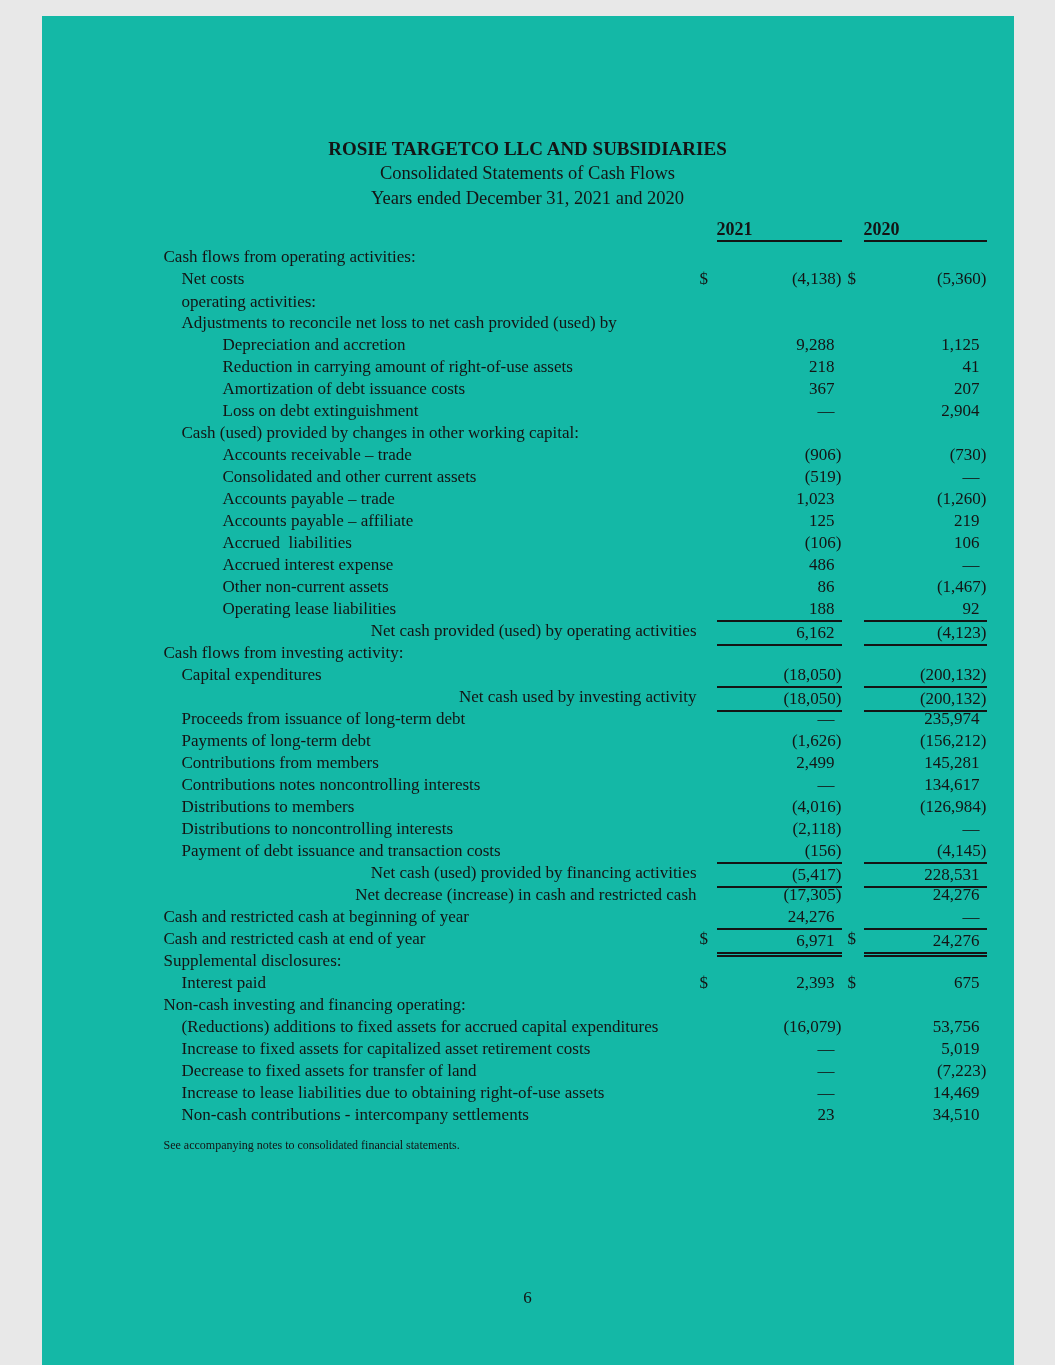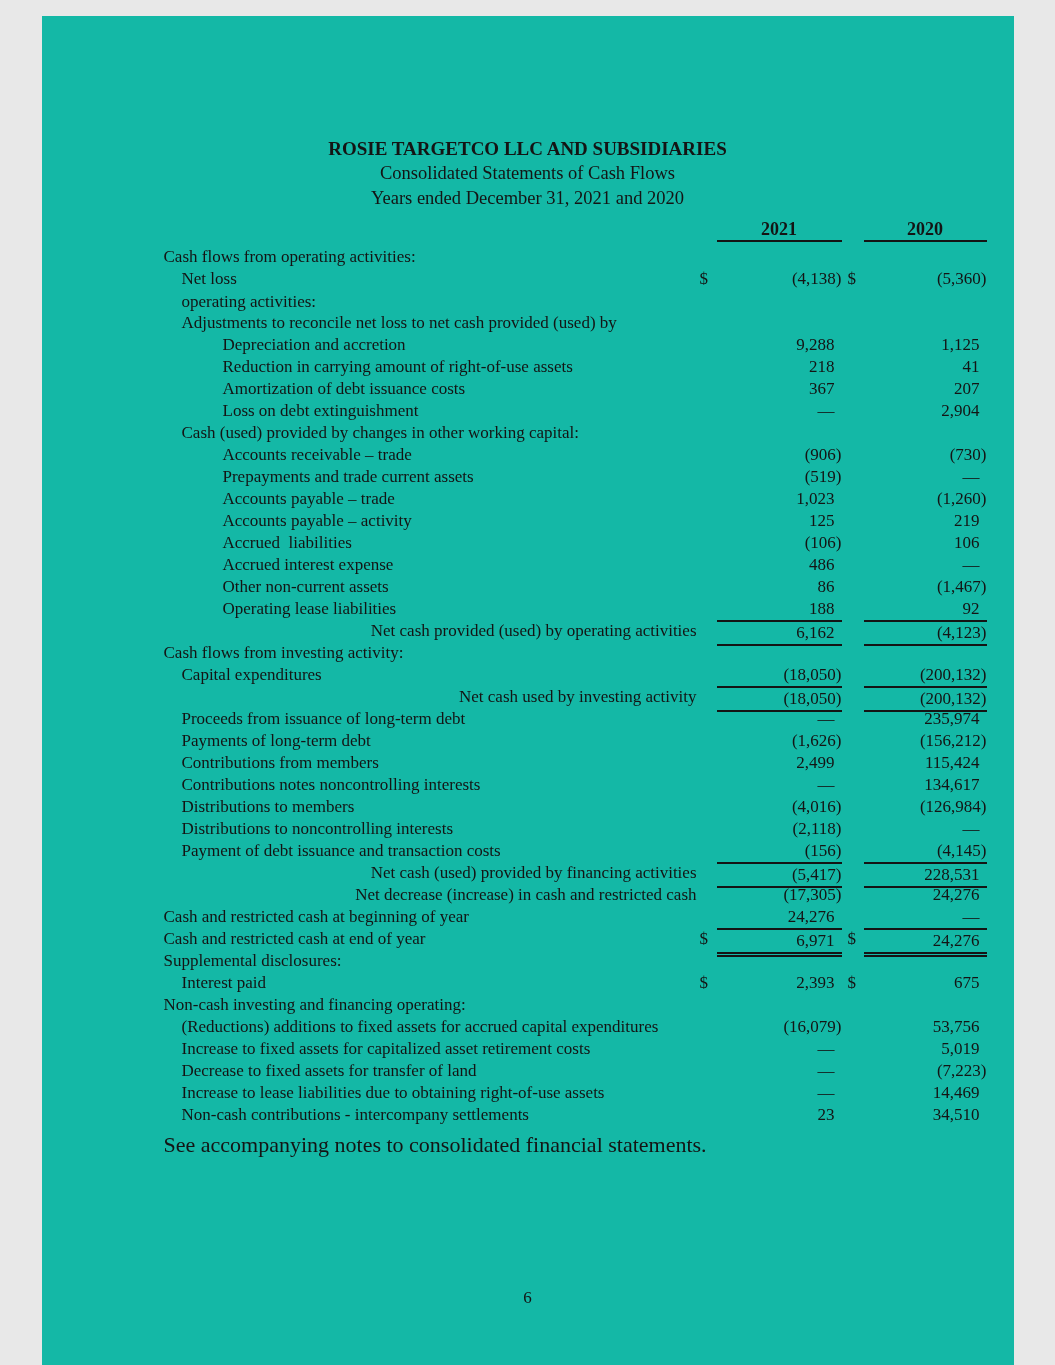--- a/index.html
+++ b/index.html
@@ -26,21 +26,21 @@
     grid-template-columns: 555px 20px 125px 22px 123px;
     height: 22px;
     line-height: 22px;
     font-size: 17px;
   }
   .row.tall { height: 44px; }
   .hdr-row { margin-top: 7px; height: 24px; line-height: 22px; }
   .hdr {
     font-weight: bold;
     font-size: 18px;
-    text-align: center;
+    text-align: left;
     border-bottom: 2px solid #141414;
   }
   .rows-block { margin-top: 4px; }
   .label { white-space: pre; overflow: visible; }
   .lline { display: block; line-height: 21px; white-space: pre; }
   .tall .label { padding-top: 1px; }
   .ind0 { padding-left: 22px; }
   .ind1 { padding-left: 40px; }
   .ind2 { padding-left: 81px; }
   .ind3 { padding-left: 122px; text-align: right; }
@@ -55,21 +55,21 @@
   .bdbl::after {
     content: "";
     position: absolute;
     left: 0; right: 0;
     bottom: -5px;
     border-bottom: 2px solid #141414;
   }
   .footnote {
     margin-top: 8px;
     padding-left: 22px;
-    font-size: 22px;
+    font-size: 12px;
     line-height: 22px;
     white-space: pre;
   }
   .page-number {
     position: absolute;
     top: 1272px;
     left: 0;
     width: 100%;
     text-align: center;
     font-size: 17px;
@@ -96,21 +96,21 @@
     </div>
     <div class="rows-block" id="rows">
         <div class="row">
           <div class="label ind0">Cash flows from operating activities:</div>
           <div class="d d1"></div>
           <div class="v"></div>
           <div class="d d2"></div>
           <div class="v"></div>
         </div>
         <div class="row">
-          <div class="label ind1">Net loss</div>
+          <div class="label ind1">Net costs</div>
           <div class="d d1">$</div>
           <div class="v paren">(4,138)</div>
           <div class="d d2">$</div>
           <div class="v paren">(5,360)</div>
         </div>
         <div class="row tall">
           <div class="label ind1"><div class="lline">operating activities:</div><div class="lline">Adjustments to reconcile net loss to net cash provided (used) by</div></div>
           <div class="d d1"></div>
           <div class="v"></div>
           <div class="d d2"></div>
@@ -152,35 +152,35 @@
           <div class="v"></div>
         </div>
         <div class="row">
           <div class="label ind2">Accounts receivable – trade</div>
           <div class="d d1"></div>
           <div class="v paren">(906)</div>
           <div class="d d2"></div>
           <div class="v paren">(730)</div>
         </div>
         <div class="row">
-          <div class="label ind2">Prepayments and trade current assets</div>
+          <div class="label ind2">Consolidated and other current assets</div>
           <div class="d d1"></div>
           <div class="v paren">(519)</div>
           <div class="d d2"></div>
           <div class="v">—</div>
         </div>
         <div class="row">
           <div class="label ind2">Accounts payable – trade</div>
           <div class="d d1"></div>
           <div class="v">1,023</div>
           <div class="d d2"></div>
           <div class="v paren">(1,260)</div>
         </div>
         <div class="row">
-          <div class="label ind2">Accounts payable – activity</div>
+          <div class="label ind2">Accounts payable – affiliate</div>
           <div class="d d1"></div>
           <div class="v">125</div>
           <div class="d d2"></div>
           <div class="v">219</div>
         </div>
         <div class="row">
           <div class="label ind2">Accrued  liabilities</div>
           <div class="d d1"></div>
           <div class="v paren">(106)</div>
           <div class="d d2"></div>
@@ -247,21 +247,21 @@
           <div class="d d1"></div>
           <div class="v paren">(1,626)</div>
           <div class="d d2"></div>
           <div class="v paren">(156,212)</div>
         </div>
         <div class="row">
           <div class="label ind1">Contributions from members</div>
           <div class="d d1"></div>
           <div class="v">2,499</div>
           <div class="d d2"></div>
-          <div class="v">115,424</div>
+          <div class="v">145,281</div>
         </div>
         <div class="row">
           <div class="label ind1">Contributions notes noncontrolling interests</div>
           <div class="d d1"></div>
           <div class="v">—</div>
           <div class="d d2"></div>
           <div class="v">134,617</div>
         </div>
         <div class="row">
           <div class="label ind1">Distributions to members</div>

